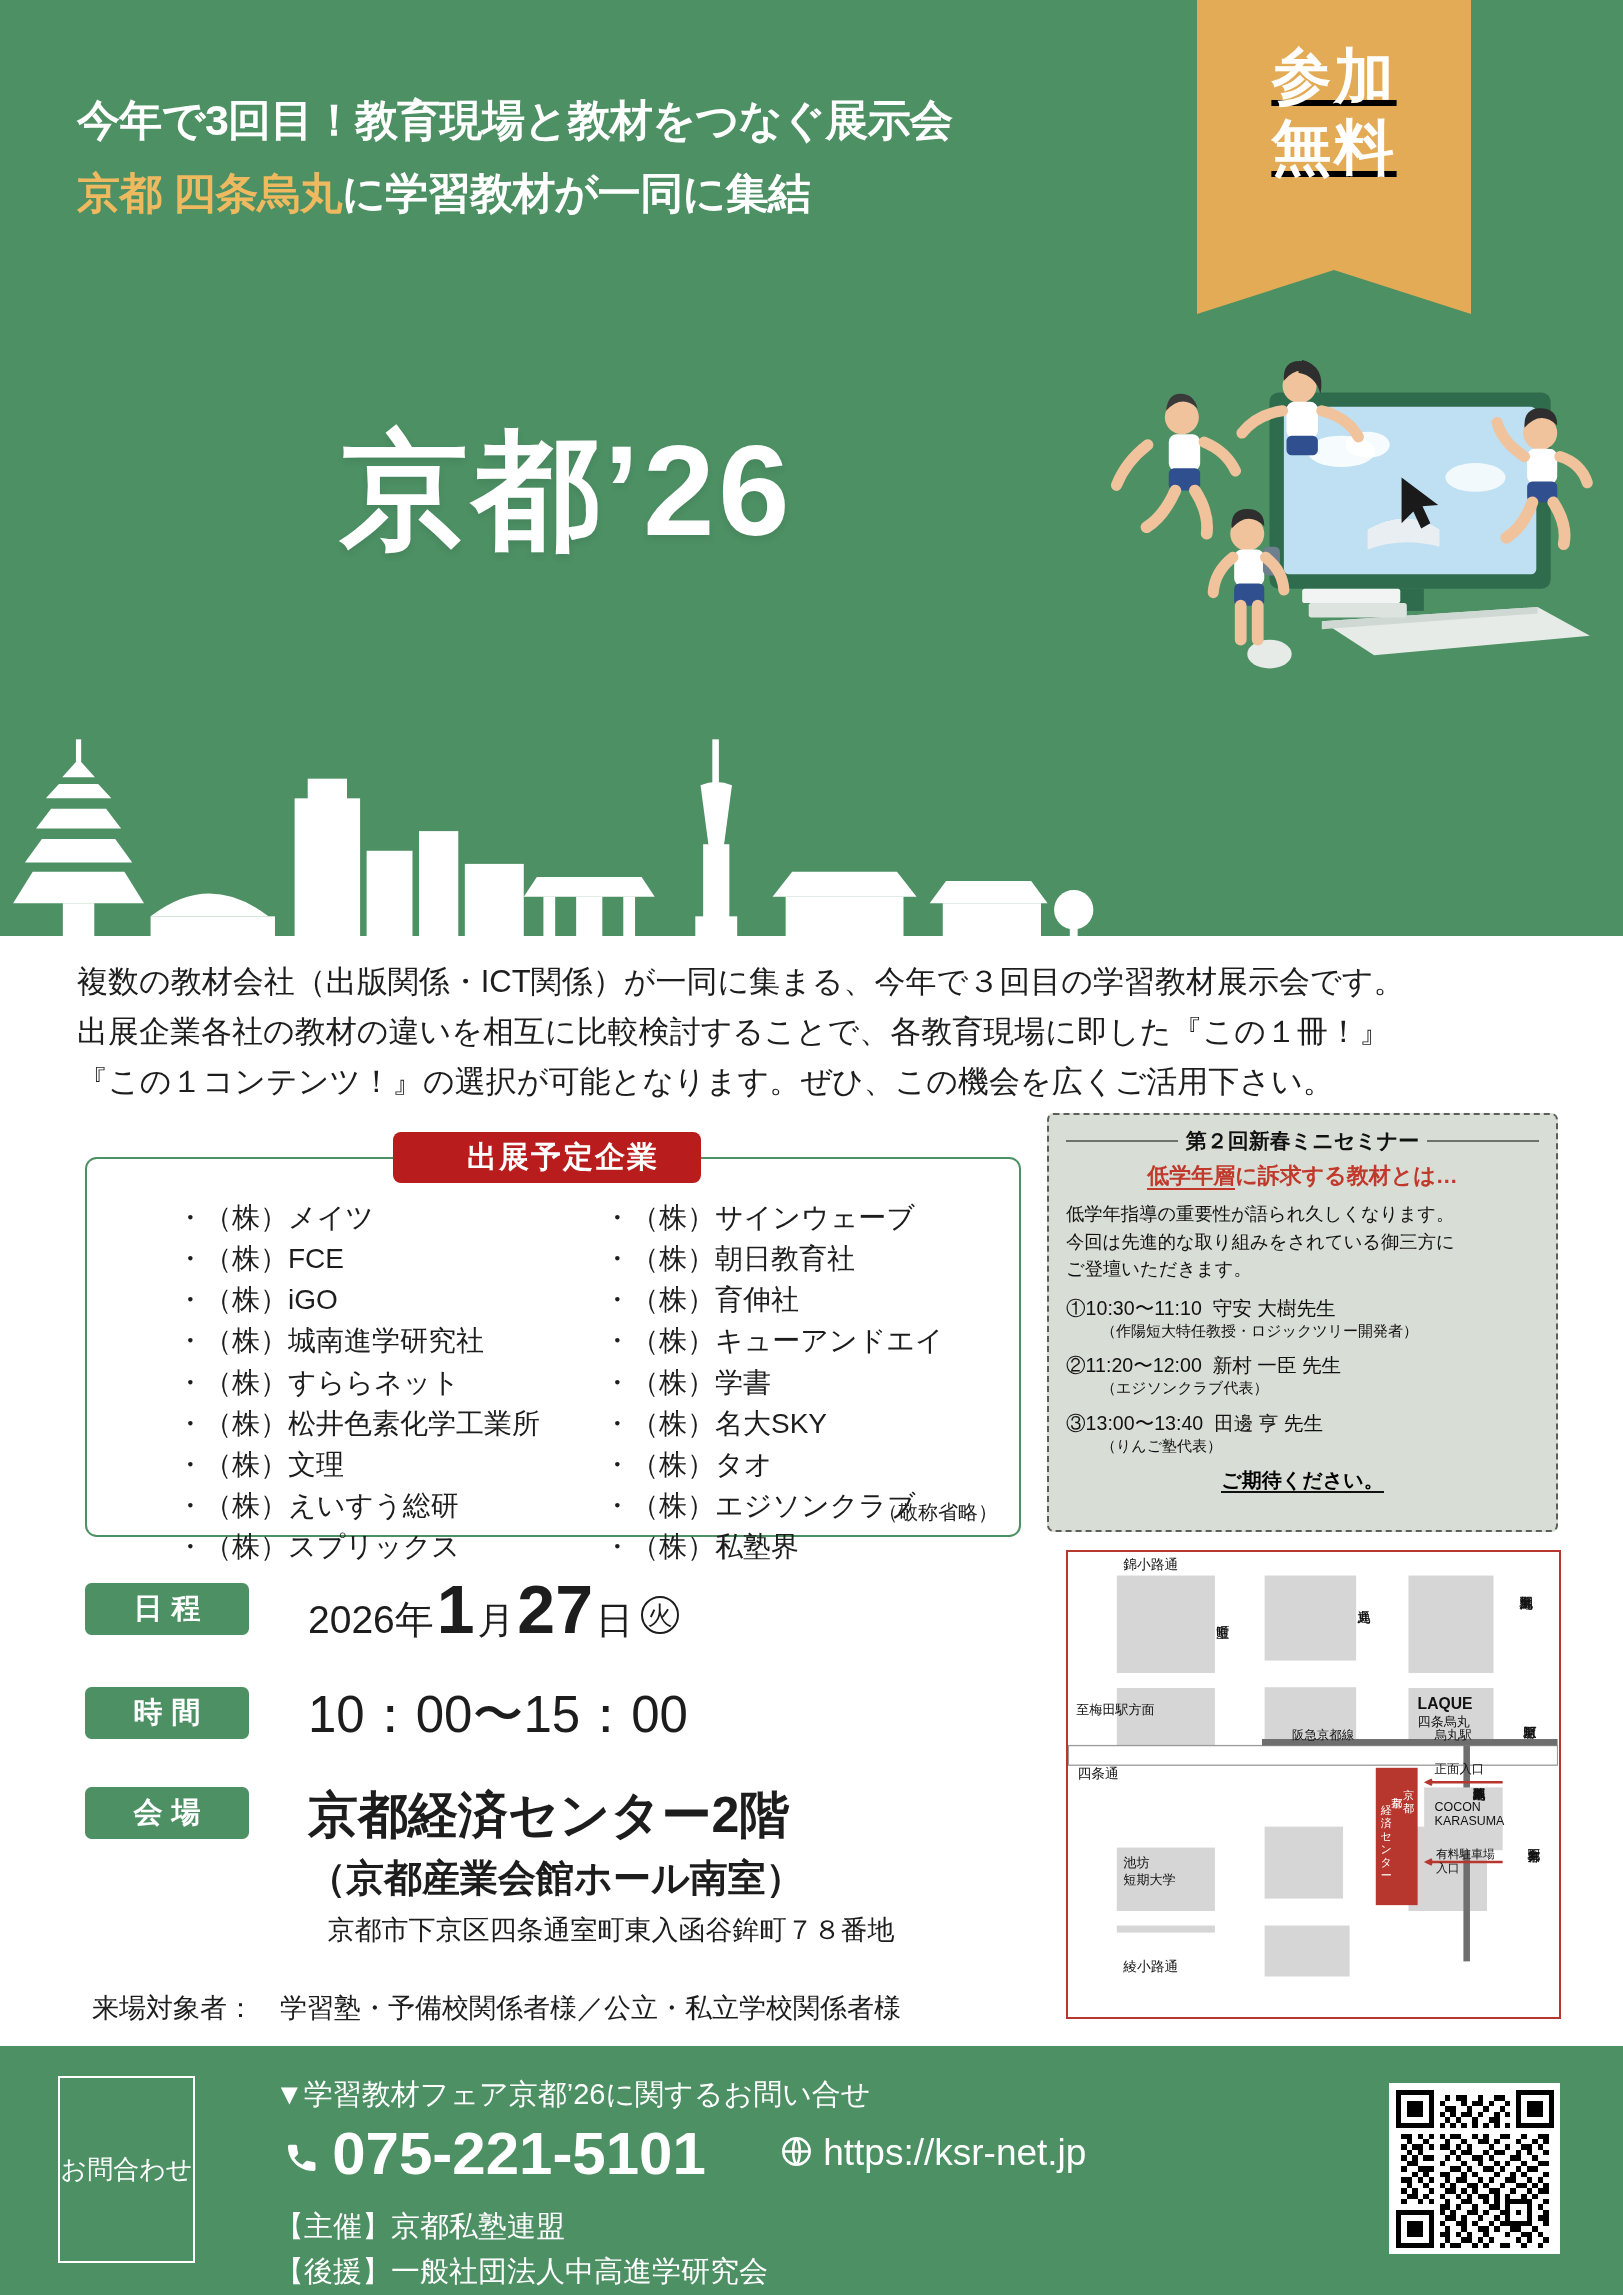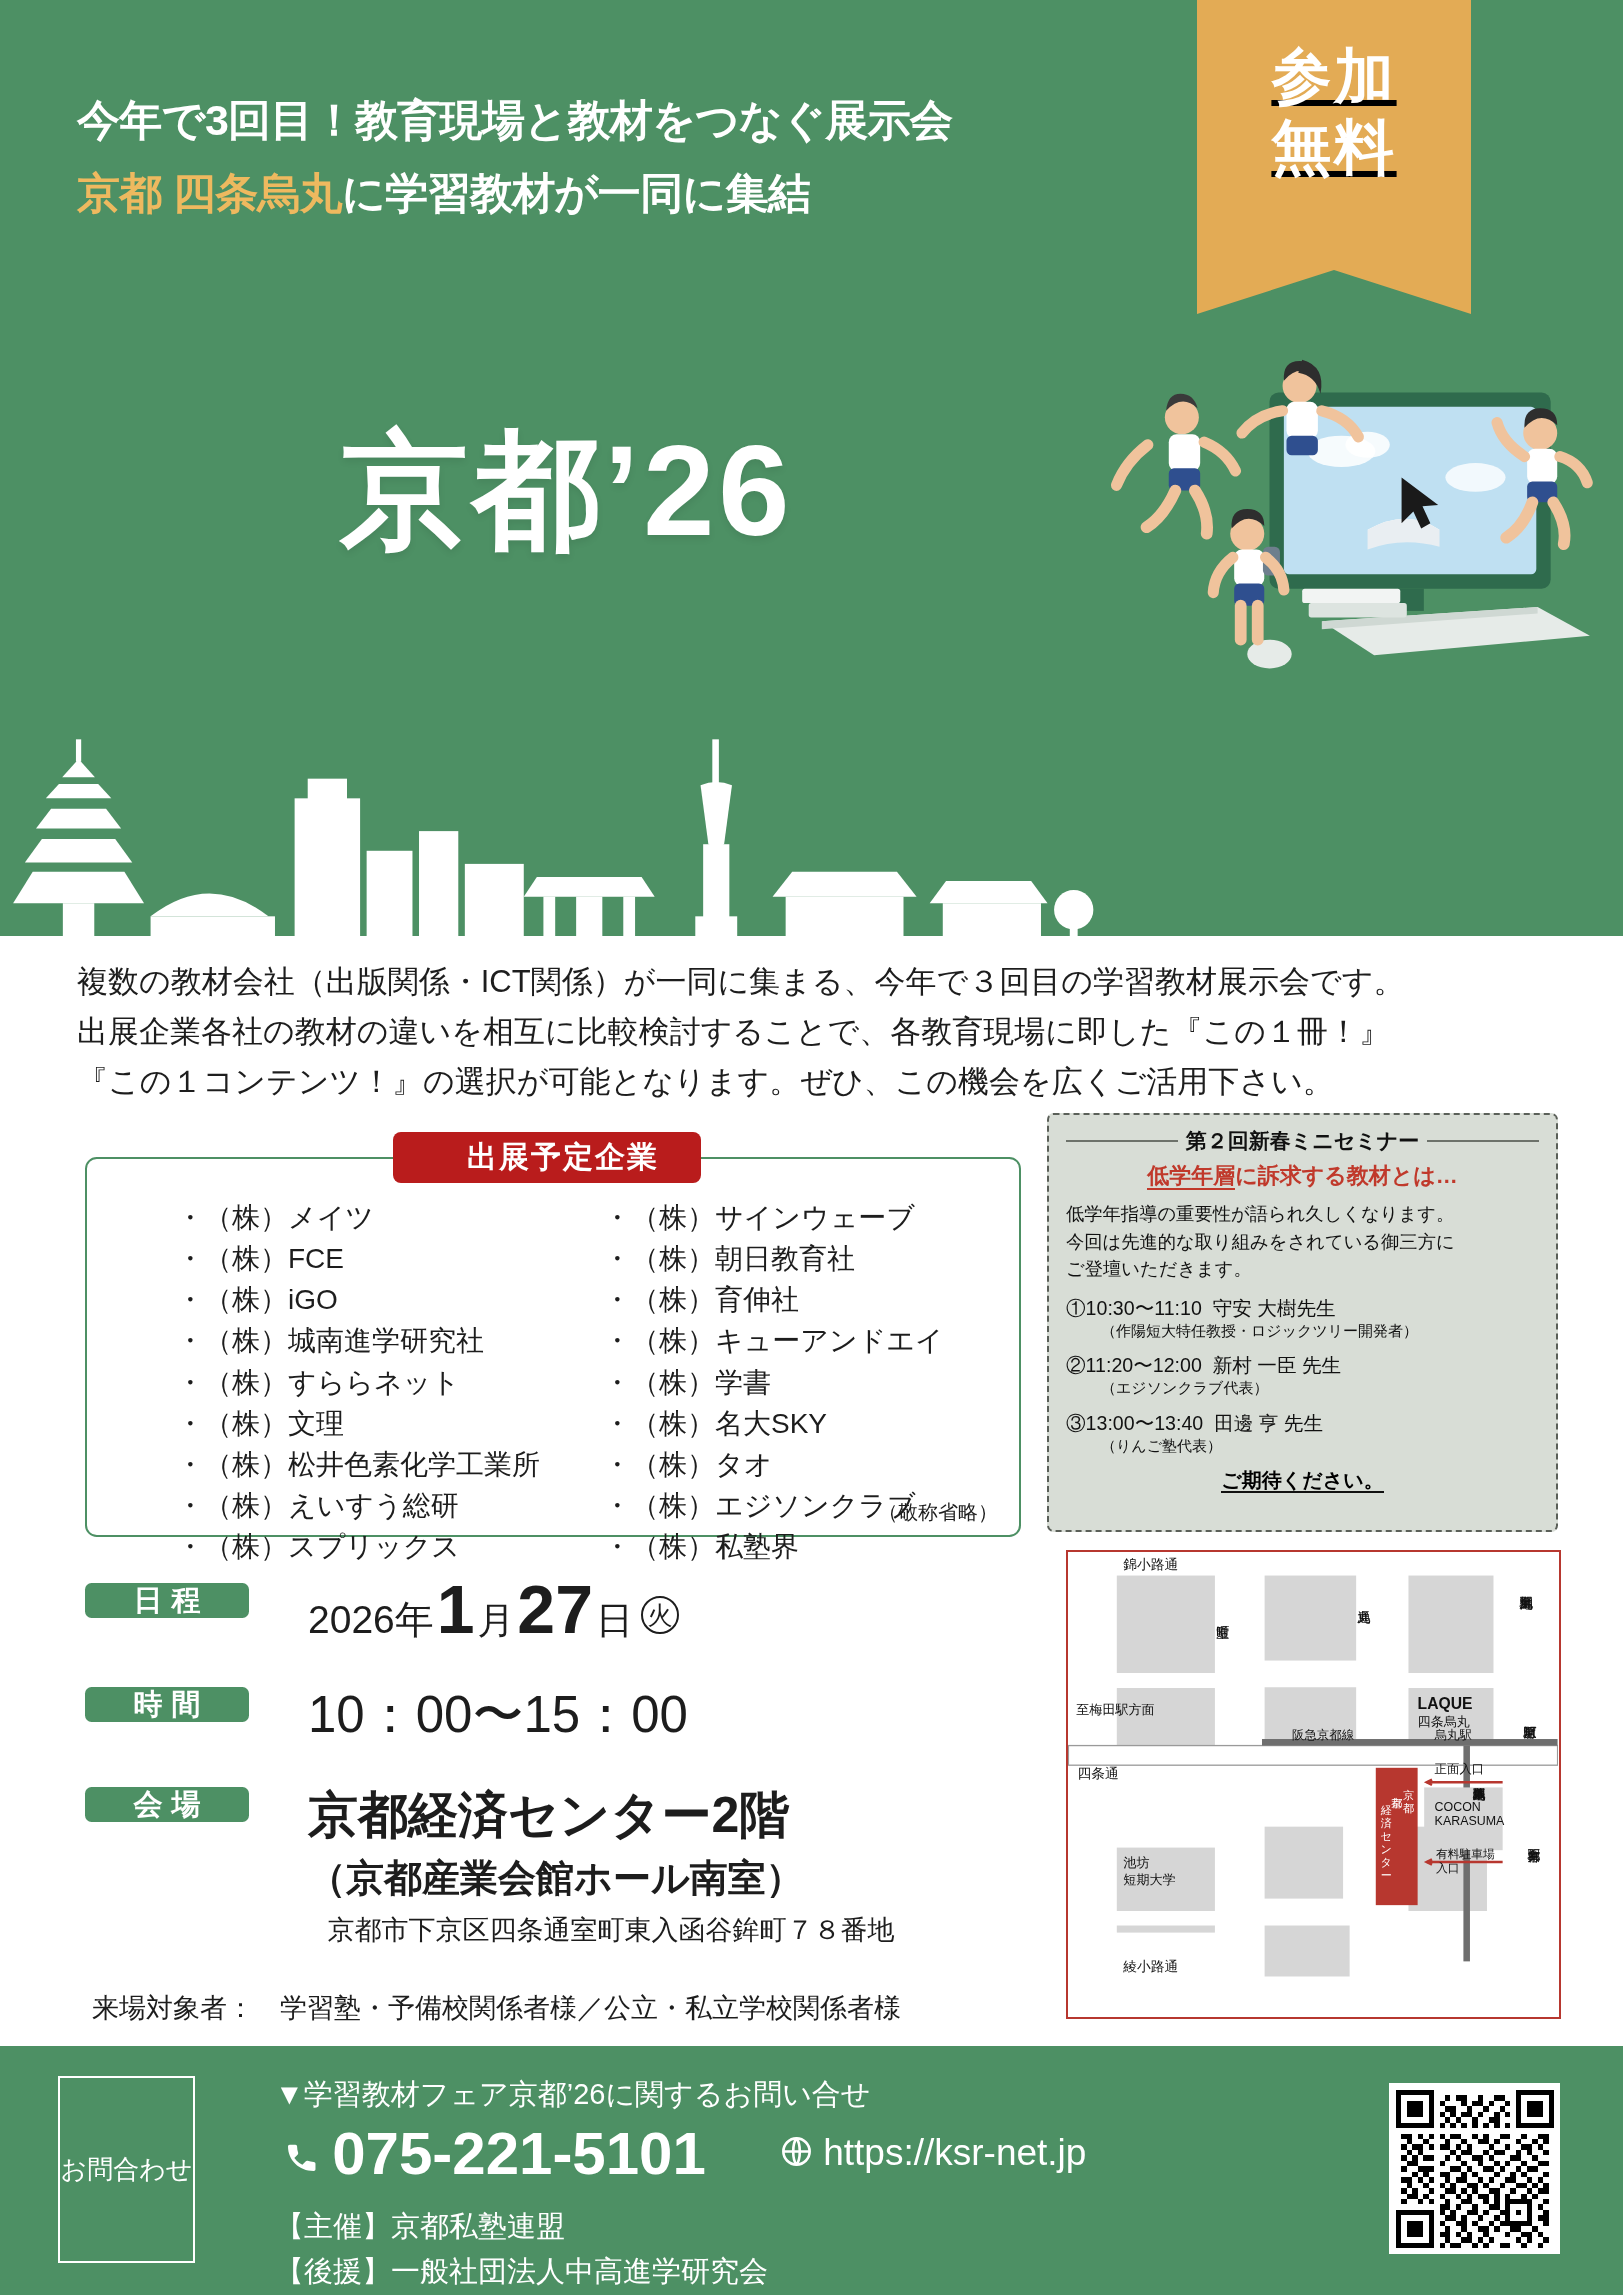--- a/index.html
+++ b/index.html
@@ -105,21 +105,21 @@
   }
   .sem-sub .u { border-bottom: 2px solid #c0392b; }
   .sem-body { margin-top: 9.2px; font-size: 18.3px; line-height: 1.5; color: #111; }
   .sem-item { margin-top: 11.8px; font-size: 19.6px; color: #111; }
   .sem-item .role { display: block; font-size: 15px; margin-left: 35px; color: #111; }
   .sem-foot { margin-top: 10.5px; font-size: 20px; font-weight: bold; text-align: center; }
   .sem-foot span { border-bottom: 2px solid #111; }
 
   
   .lbl {
-    position: absolute; width: 164px; height: 35px; background: #4d9064; border-radius: 6.5px;
+    position: absolute; width: 164px; height: 52px; background: #4d9064; border-radius: 6.5px;
     color: #fff; font-size: 29px; font-weight: bold;
     display: flex; align-items: center; justify-content: center; letter-spacing: 9.2px;
     text-indent: 9.2px;
   }
   .lbl-date { left: 85px; top: 1583px; }
   .lbl-time { left: 85px; top: 1687px; }
   .lbl-venue { left: 85px; top: 1787px; }
 
   .date-val { position: absolute; left: 308px; top: 1570px; white-space: nowrap; color: #1d1d1d; }
   .date-val .y { font-size: 39px; }
@@ -306,22 +306,22 @@
   </div>
 
   <div class="exh-box">
     <div class="exh-cols">
       <div class="exh-col">
         <div class="exh-item">・（株）メイツ</div>
         <div class="exh-item">・（株）FCE</div>
         <div class="exh-item">・（株）iGO</div>
         <div class="exh-item">・（株）城南進学研究社</div>
         <div class="exh-item">・（株）すららネット</div>
+        <div class="exh-item">・（株）松井色素化学工業所</div>
         <div class="exh-item">・（株）文理</div>
-        <div class="exh-item">・（株）松井色素化学工業所</div>
         <div class="exh-item">・（株）えいすう総研</div>
         <div class="exh-item">・（株）スプリックス</div>
       </div>
       <div class="exh-col second">
         <div class="exh-item">・（株）サインウェーブ</div>
         <div class="exh-item">・（株）朝日教育社</div>
         <div class="exh-item">・（株）育伸社</div>
         <div class="exh-item">・（株）キューアンドエイ</div>
         <div class="exh-item">・（株）学書</div>
         <div class="exh-item">・（株）名大SKY</div>

